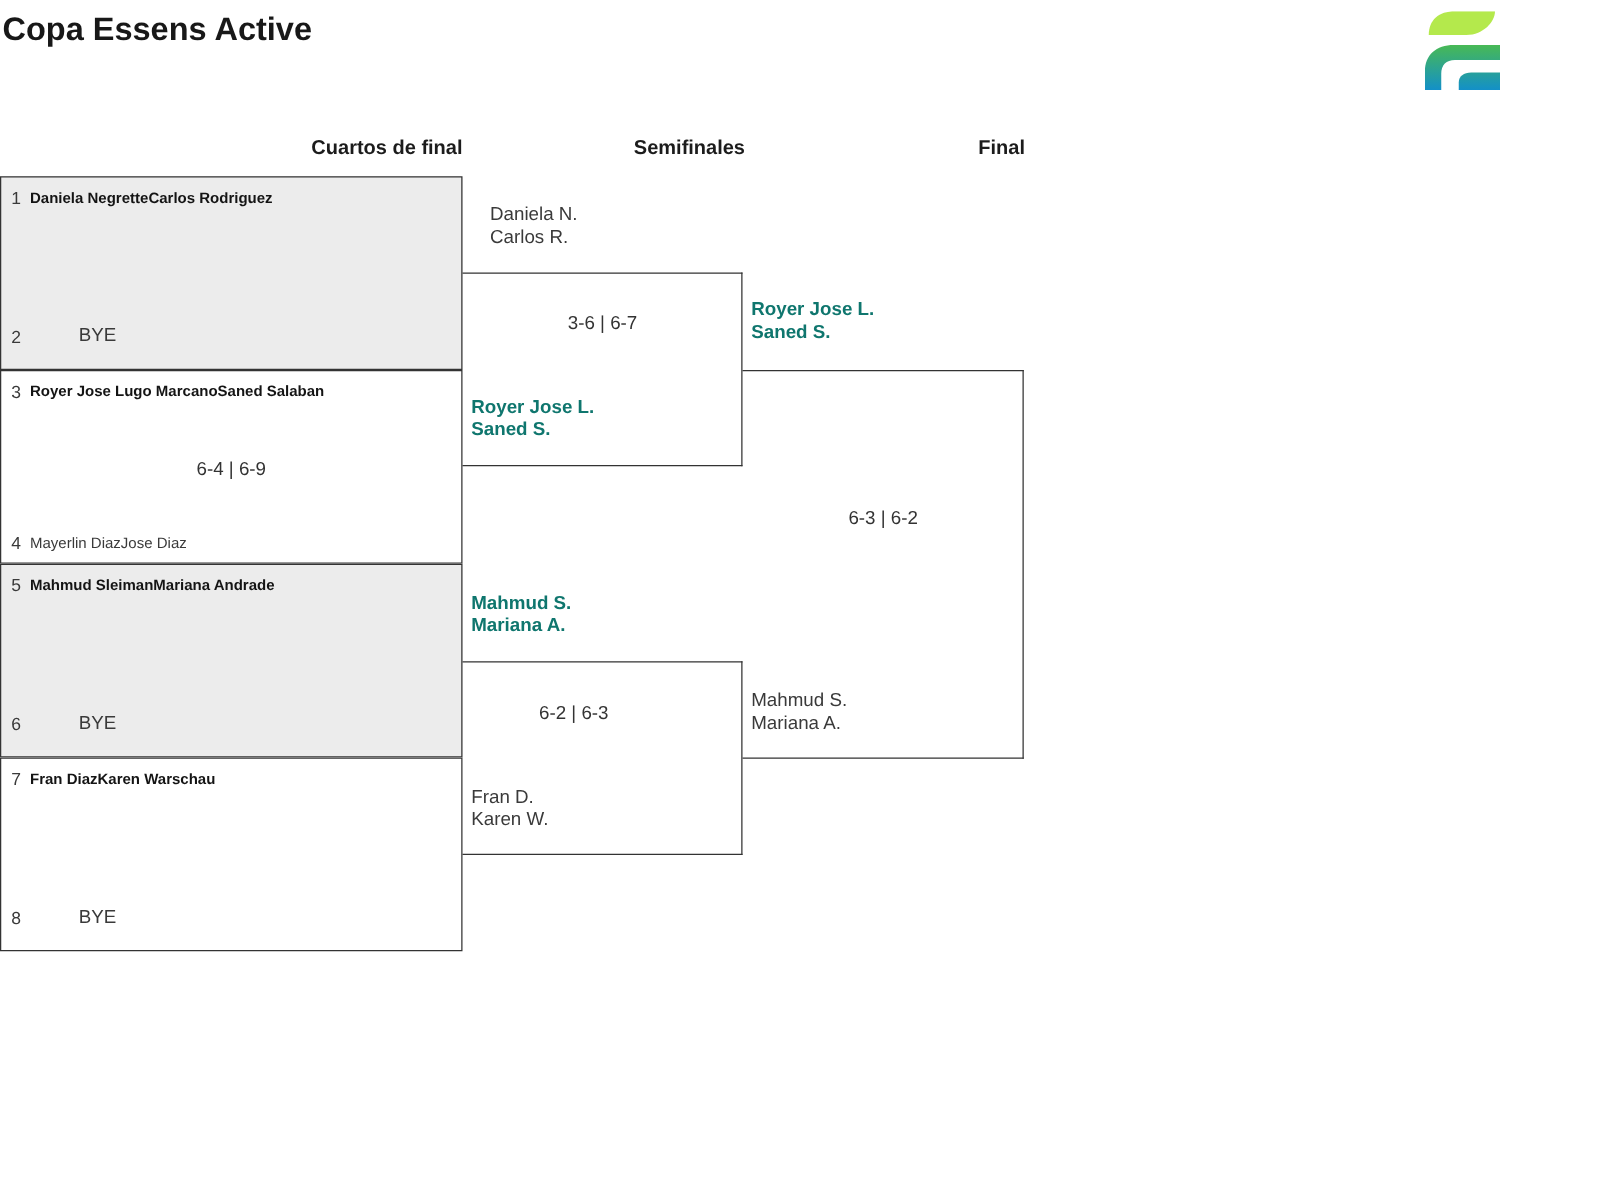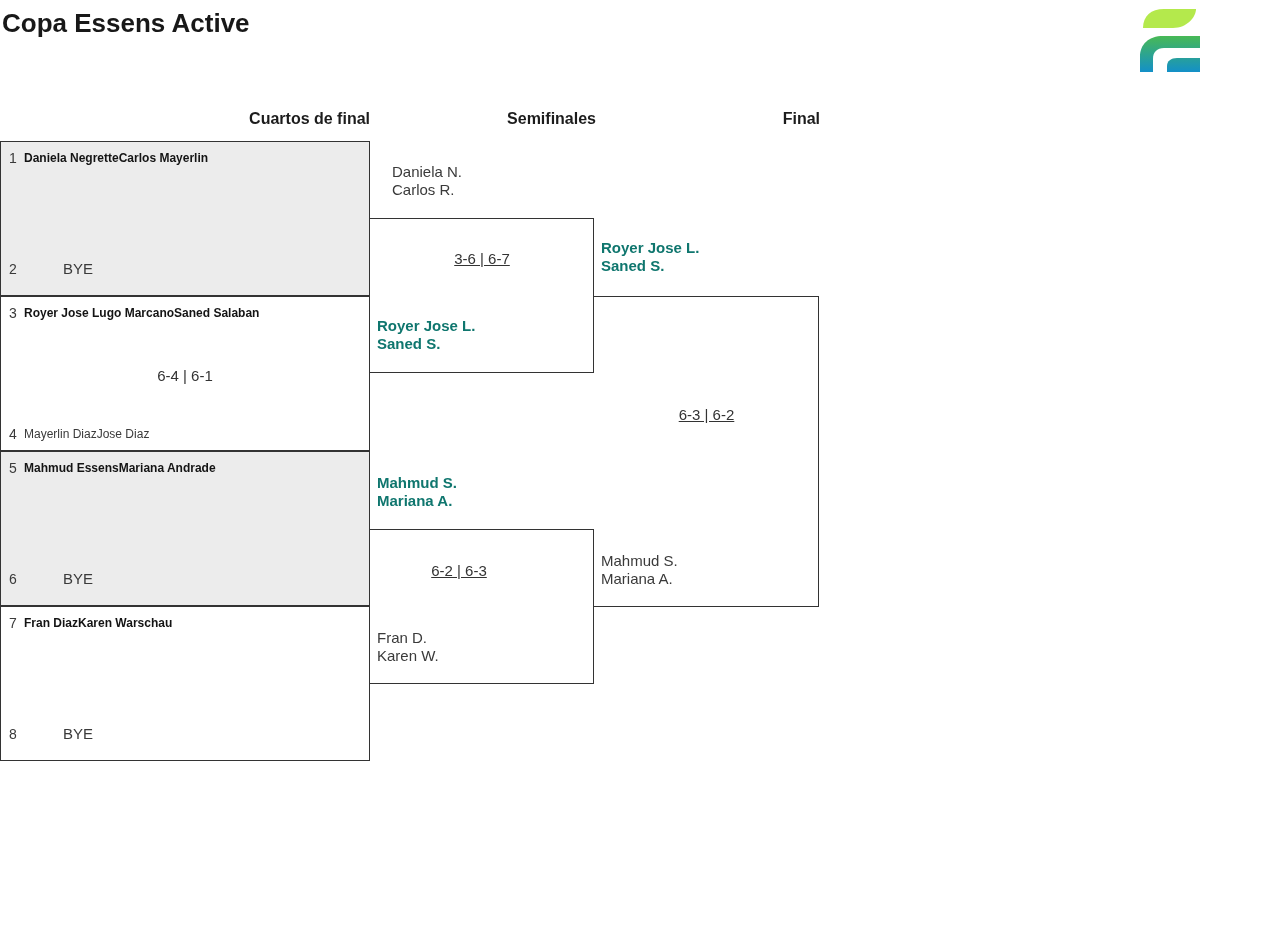--- a/index.html
+++ b/index.html
@@ -38,21 +38,21 @@
   
   .connector{
     position:absolute;box-sizing:border-box;
     border-top:1px solid #333;border-right:1px solid #333;border-bottom:1px solid #333;
   }
   
   .bteam{position:absolute;font-size:15px;line-height:18px;}
   .bteam span{display:block;}
   .bteam.winner{font-weight:700;color:#0f766e;}
   .bteam.loser{font-weight:400;color:#3a3a3a;}
-  .bscore{position:absolute;text-align:center;font-size:15px;color:#333333;text-decoration:underline;}
+  .bscore{position:absolute;text-align:center;font-size:15px;color:#333333;}
 </style>
 </head>
 <body>
 
 <div class="page">
 
   <div class="title">
     <div>Copa Essens Active</div>
   </div>
 
@@ -70,53 +70,53 @@
 
   <div class="col-header" style="left:0;width:370px">Cuartos de final</div>
   <div class="col-header" style="left:370px;width:226px">Semifinales</div>
   <div class="col-header" style="left:594px;width:226px">Final</div>
 
   <div class="qf shade" style="top:141px">
     <div class="team-row toprow winner">
       <span class="seed">1</span>
       <span class="names">
         <span>Daniela Negrette</span>
-        <span>Carlos Mayerlin</span>
+        <span>Carlos Rodriguez</span>
       </span>
     </div>
     <div class="qscore"></div>
     <div class="team-row byerow">
       <span class="seed">2</span>
       <span class="byelabel">BYE</span>
     </div>
   </div>
 
   <div class="qf" style="top:296px">
     <div class="team-row toprow winner">
       <span class="seed">3</span>
       <span class="names">
         <span>Royer Jose Lugo Marcano</span>
         <span>Saned Salaban</span>
       </span>
     </div>
-    <div class="qscore">6-4 | 6-1</div>
+    <div class="qscore">6-4 | 6-9</div>
     <div class="team-row botrow loser">
       <span class="seed">4</span>
       <span class="names">
         <span>Mayerlin Diaz</span>
         <span>Jose Diaz</span>
       </span>
     </div>
   </div>
 
   <div class="qf shade" style="top:451px">
     <div class="team-row toprow winner">
       <span class="seed">5</span>
       <span class="names">
-        <span>Mahmud Essens</span>
+        <span>Mahmud Sleiman</span>
         <span>Mariana Andrade</span>
       </span>
     </div>
     <div class="qscore"></div>
     <div class="team-row byerow">
       <span class="seed">6</span>
       <span class="byelabel">BYE</span>
     </div>
   </div>
 

